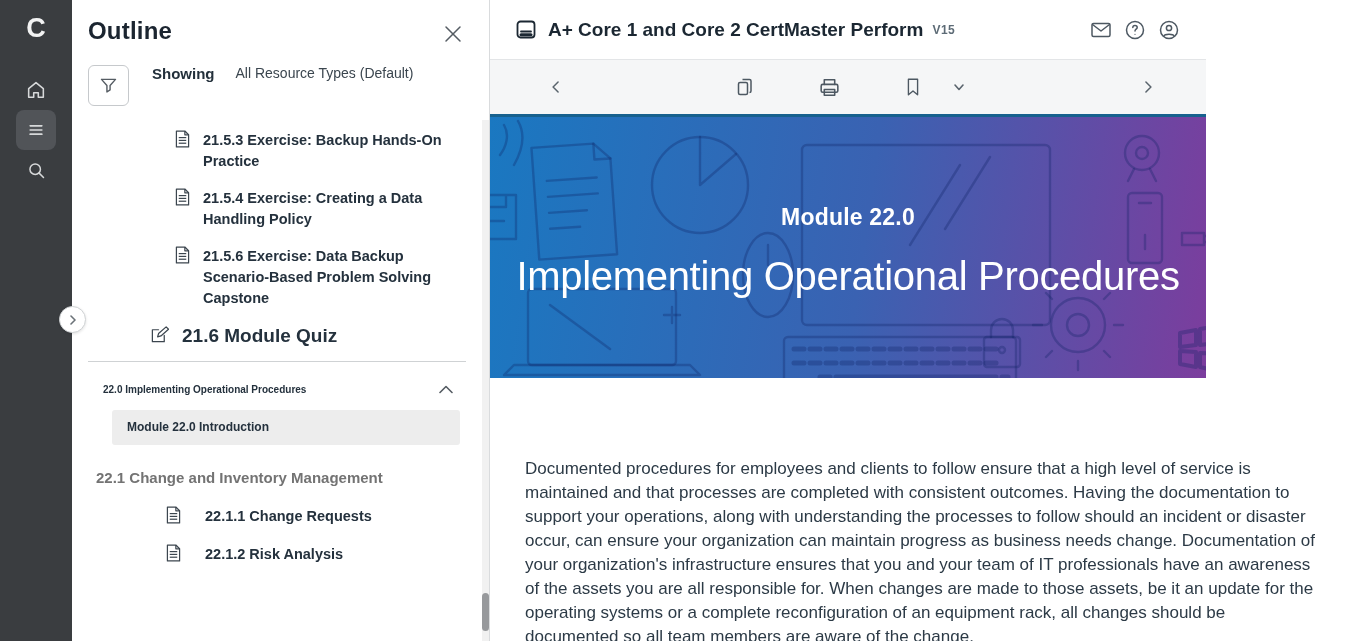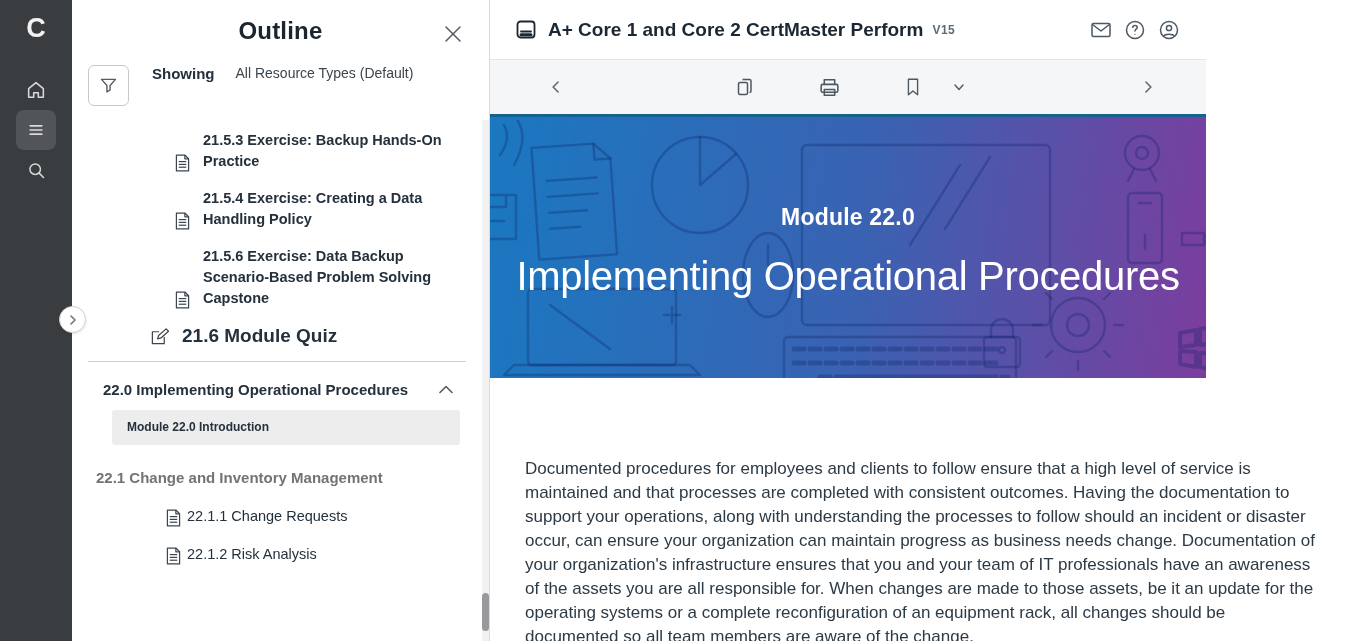--- a/index.html
+++ b/index.html
@@ -17,44 +17,44 @@
   .rail-btn.active { background:#515458; }
   .rail-btn svg { stroke:#d7d9da; }
 
   .expand-fab { position:absolute; left:59px; top:306px; width:27px; height:27px; border-radius:50%;
                 background:#fff; border:1px solid #cfd2d4; box-shadow:0 1px 3px rgba(0,0,0,.12);
                 display:flex; align-items:center; justify-content:center; z-index:9; cursor:pointer; }
 
   
   .outline { position:absolute; left:72px; top:0; width:418px; height:641px; background:#fff;
              border-right:1px solid #d9dbdd; z-index:4; }
-  .outline-head { position:relative; padding:17px 16px 0 16px;text-align:center; }
+  .outline-head { position:relative; padding:17px 16px 0 16px; }
   .outline-title { font-size:24px; font-weight:700; color:#1b2530; letter-spacing:.2px; }
   .outline-close { position:absolute; right:26px; top:24px; width:20px; height:20px; cursor:pointer; }
 
   .filter-row { margin:20px 16px 0 16px; display:flex; align-items:flex-start; height:42px; }
   .filter-btn { width:41px; height:41px; border:1px solid #c6c9cc; border-radius:6px; background:#fff;
                 display:flex; align-items:center; justify-content:center; cursor:pointer; }
   .filter-showing { margin-left:23px; font-size:15px; font-weight:700; color:#23303b; }
   .filter-value { margin-left:21px; font-size:14px; color:#3b464f; }
 
   .tree { margin-top:23px; }
-  .t-item { display:flex; align-items:flex-end; gap:13px; color:#24313d; cursor:pointer; }
+  .t-item { display:flex; align-items:flex-start; gap:13px; color:#24313d; cursor:pointer; }
   .t-item .doc-ic { flex:0 0 auto; }
   .lvl3 { margin:0 0 16px 103px; font-size:14.5px; font-weight:600; line-height:21px; }
   .lvl3 .t-label { width:250px; }
   .quiz-row { margin:0 0 0 78px; font-size:19px; font-weight:600; line-height:21px; gap:13px; }
   .divider { border-top:1px solid #cfd2d4; margin:15px 23px 0 16px; }
   .section-row { margin:17px 36px 0 31px; display:flex; align-items:center; justify-content:space-between;
-                 font-size:15px; font-weight:700; color:#24313d; line-height:21px; cursor:pointer; }
+                 font-size:10px; font-weight:700; color:#24313d; line-height:21px; cursor:pointer; }
   .selected-row { margin:10px 0 0 40px; width:348px; background:#ededed; border-radius:3px;
                   padding:7px 12px 7px 15px; font-size:12px; font-weight:600; color:#24313d;
                   line-height:21px; cursor:pointer; }
   .plain-row { margin:22px 0 0 24px; font-size:15px; font-weight:600; color:#737373; line-height:21px; cursor:pointer; }
-  .lvl3b { margin:18px 0 0 94px; font-size:14.5px; font-weight:400; line-height:21px; gap:6px; }
+  .lvl3b { margin:18px 0 0 94px; font-size:14.5px; font-weight:700; line-height:21px; gap:24px; }
   .lvl3b.last { margin-top:17px; }
 
   .scrollbar { position:absolute; right:0; top:120px; bottom:0; width:7px; background:#f1f1f1; }
   .scroll-thumb { position:absolute; right:0; top:473px; width:7px; height:38px; background:#97999c; border-radius:4px; }
 
   
   .main { position:absolute; left:490px; top:0; width:716px; height:641px; background:#fff; }
   .main-head { height:60px; display:flex; align-items:center; padding:0 20px 0 24px;
                border-bottom:1px solid #e3e5e7; background:#fff; }
   .course-title { margin-left:10px; font-size:19px; font-weight:700; color:#1b2732; }

